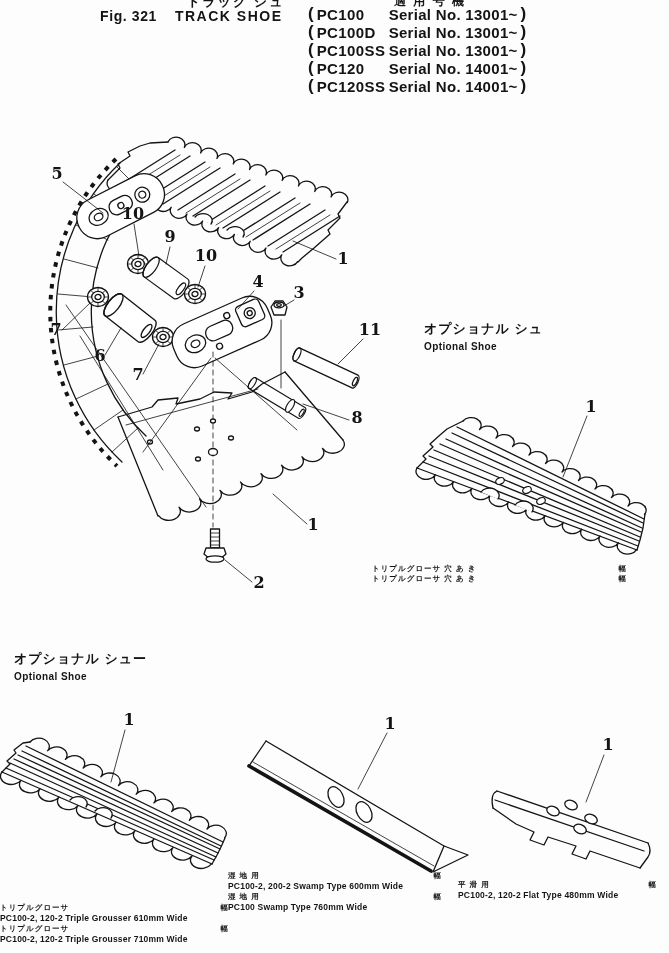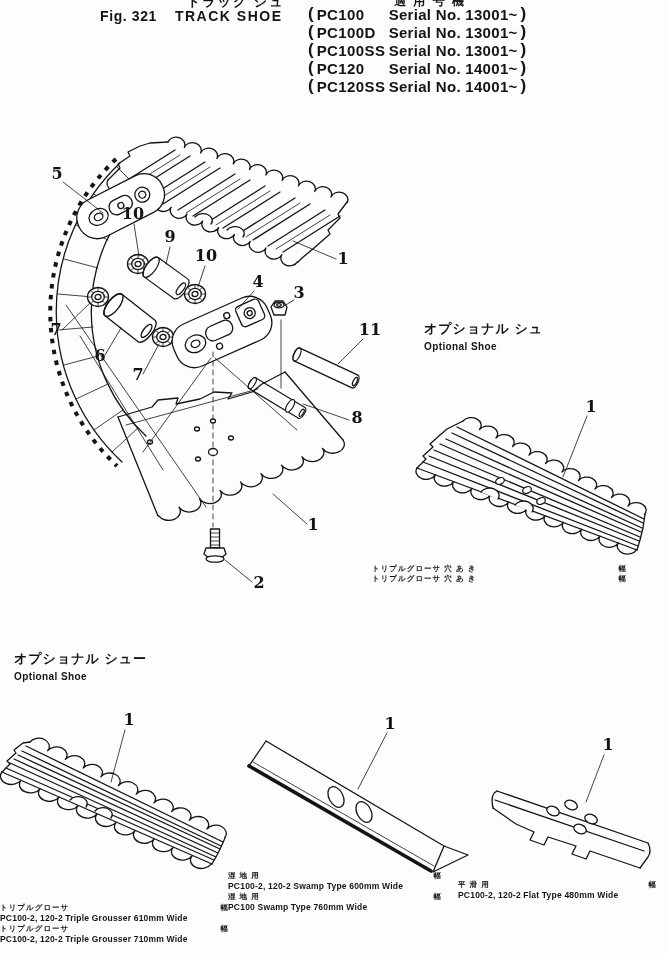--- a/index.html
+++ b/index.html
@@ -93,21 +93,21 @@
 
 <div class="cap" style="left:0px;top:903px;width:240px">
   <div class="cj"><span>トリプルグローサ</span><span class="w">幅</span></div>
   <div class="ce">PC100-2, 120-2 Triple Grousser 610mm Wide</div>
   <div class="cj"><span>トリプルグローサ</span><span class="w">幅</span></div>
   <div class="ce">PC100-2, 120-2 Triple Grousser 710mm Wide</div>
 </div>
 
 <div class="cap" style="left:228px;top:871px;width:225px">
   <div class="cj"><span>湿 地 用</span><span class="w">幅</span></div>
-  <div class="ce">PC100-2, 120-2 Swamp Type 600mm Wide</div>
+  <div class="ce">PC100-2, 200-2 Swamp Type 600mm Wide</div>
   <div class="cj"><span>湿 地 用</span><span class="w">幅</span></div>
   <div class="ce">PC100 Swamp Type 760mm Wide</div>
 </div>
 
 <div class="cap" style="left:458px;top:880px;width:210px">
   <div class="cj"><span>平 滑 用</span><span class="w">幅</span></div>
   <div class="ce">PC100-2, 120-2 Flat Type 480mm Wide</div>
 </div>
 
 <svg width="669" height="953" viewBox="0 0 669 953">

